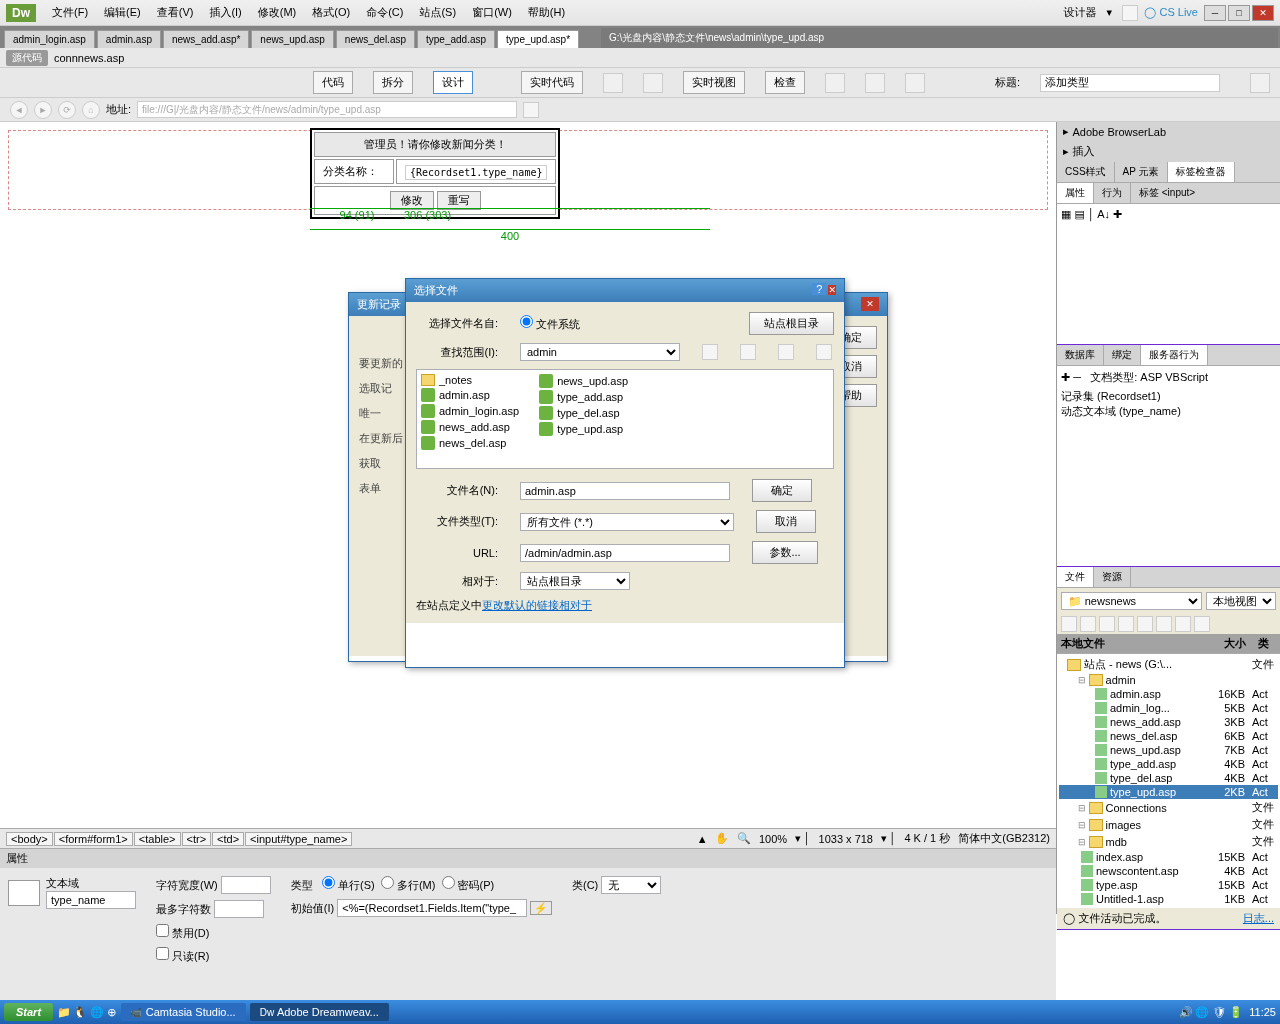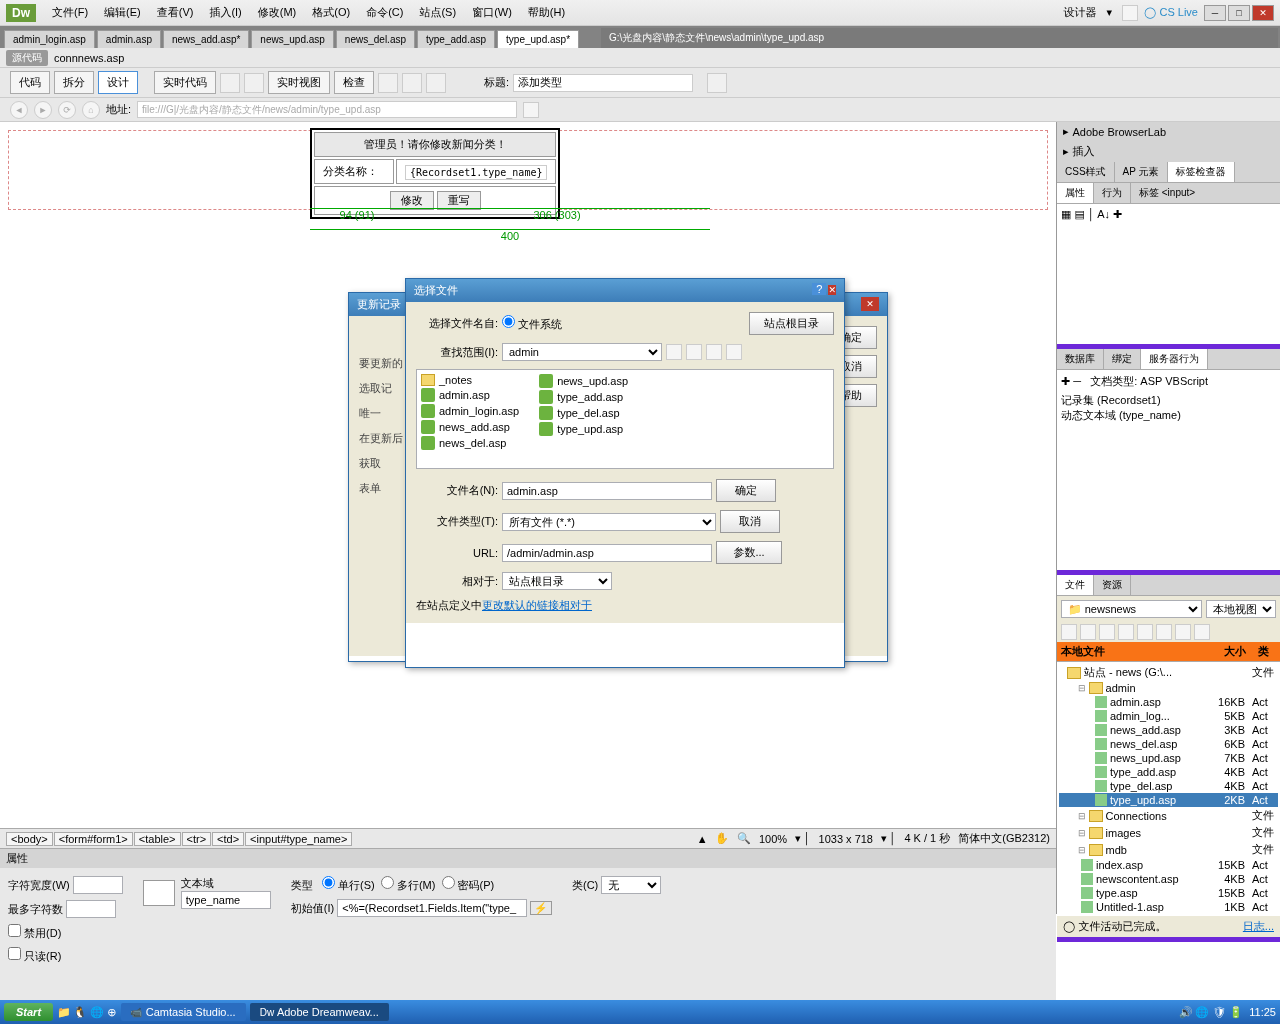--- a/index.html
+++ b/index.html
@@ -10,21 +10,21 @@
 .menu-right { margin-left: auto; display: flex; align-items: center; gap: 6px; }
 .win-btns { display: flex; gap: 2px; }
 .win-btn { width: 22px; height: 16px; background: #ddd; border: 1px solid #999; text-align: center; line-height: 14px; font-size: 9px; }
 .win-btn.close { background: #c0392b; color: #fff; }
 .tabbar { background: #838383; height: 22px; display: flex; align-items: flex-end; padding-left: 4px; gap: 0; }
 .tab { background: #d6d6d6; padding: 3px 8px; border: 1px solid #999; border-bottom: none; font-size: 10px; margin-right: 2px; }
 .tab.active { background: #fff; }
 .tab.path { background: #7a7a7a; color: #fff; border: none; margin-left: 20px; flex: 1; }
 .srcbar { background: #e8e8e8; height: 20px; display: flex; align-items: center; padding: 0 6px; gap: 6px; border-bottom: 1px solid #ccc; }
 .src-tag { background: #999; color: #fff; padding: 1px 6px; border-radius: 2px; font-size: 10px; }
-.toolbar { background: #e8e8e8; height: 30px; display: flex; align-items: center; padding: 0 10px; gap: 4px; border-bottom: 1px solid #ccc; }
+.toolbar { background: #e8e8e8; height: 30px; display: flex; align-items: center; padding: 0 10px; gap: 20px; border-bottom: 1px solid #ccc; justify-content: flex-end; }
 .tbtn { padding: 3px 8px; border: 1px solid #aaa; background: #f5f5f5; cursor: pointer; font-size: 11px; }
 .tbtn.active { background: #fff; border-color: #4a90d9; }
 .ticon { width: 20px; height: 20px; border: 1px solid #ccc; background: #f0f0f0; }
 .title-input { border: 1px solid #ccc; padding: 2px 4px; width: 180px; font-size: 11px; }
 .addrbar { background: #e8e8e8; height: 24px; display: flex; align-items: center; padding: 0 10px; gap: 6px; border-bottom: 1px solid #ccc; }
 .nav-btn { width: 18px; height: 18px; border-radius: 50%; border: 1px solid #ccc; background: #f5f5f5; text-align: center; line-height: 16px; font-size: 9px; color: #aaa; }
 .addr-input { flex: 0 0 380px; border: 1px solid #ccc; padding: 2px 4px; color: #aaa; font-size: 10px; }
 .main { display: flex; height: 792px; }
 .canvas { flex: 1; background: #fff; position: relative; overflow: hidden; }
 .dashed-box { position: absolute; left: 8px; top: 8px; right: 8px; height: 80px; border: 1px dashed #d88; }
@@ -33,30 +33,30 @@
 .form-table .hdr { text-align: center; background: #e8e8e8; }
 .recordfield { border: 1px solid #ccc; padding: 1px 4px; background: #fff; font-family: monospace; font-size: 10px; }
 .fbtn { border: 1px solid #999; background: #eee; padding: 1px 10px; font-size: 11px; }
 .rulers { position: absolute; left: 310px; top: 86px; font-size: 9px; color: #090; }
 .dialog { position: absolute; background: #fff; border: 1px solid #2a6aa8; box-shadow: 2px 2px 6px rgba(0,0,0,0.3); }
 .dlg-title { background: linear-gradient(#5a9fd4,#3d7db8); color: #fff; padding: 4px 8px; display: flex; justify-content: space-between; font-size: 11px; }
 .dlg-close { background: #c0392b; color: #fff; width: 18px; height: 14px; text-align: center; line-height: 14px; font-size: 9px; }
 .dlg-body { background: #ece9d8; padding: 10px; }
 .dlg-update { left: 348px; top: 170px; width: 540px; height: 370px; }
 .dlg-file { left: 405px; top: 156px; width: 440px; height: 390px; z-index: 10; }
-.dlg-row { display: flex; align-items: center; margin-bottom: 8px; gap: 4px; }
+.dlg-row { display: flex; align-items: center; margin-bottom: 8px; gap: 22px; }
 .dlg-label { width: 82px; text-align: right; font-size: 11px; }
 .dlg-input { border: 1px solid #abadb3; padding: 2px 4px; background: #fff; font-size: 11px; }
 .dlg-btn { border: 1px solid #999; background: linear-gradient(#fff,#e4e4e4); padding: 3px 14px; font-size: 11px; cursor: pointer; }
 .file-list { border: 1px solid #abadb3; background: #fff; height: 100px; padding: 4px; display: flex; flex-wrap: wrap; flex-direction: column; align-content: flex-start; gap: 2px 20px; }
 .file-item { display: flex; align-items: center; gap: 4px; font-size: 11px; font-family: monospace; }
 .file-icon { width: 14px; height: 14px; background: #6cb33f; border-radius: 2px; display: inline-block; }
 .folder-icon { width: 14px; height: 12px; background: #f5d76e; border: 1px solid #c9a227; display: inline-block; }
 .right-panel { width: 224px; background: #e8e8e8; border-left: 1px solid #999; display: flex; flex-direction: column; }
-.panel-section { border-bottom: 5px solid #6d28d9; }
+.panel-section { border-bottom: 1px solid #6d28d9; }
 .panel-hdr { background: #d4d4d4; padding: 3px 6px; font-size: 11px; display: flex; align-items: center; gap: 4px; }
 .panel-tabs { display: flex; background: #d4d4d4; border-bottom: 1px solid #aaa; }
 .panel-tab { padding: 3px 8px; font-size: 10px; border-right: 1px solid #aaa; }
 .panel-tab.active { background: #fff; }
 .panel-body { background: #fff; padding: 4px; font-size: 10px; }
 .file-tree { font-family: monospace; font-size: 11px; }
 .tree-row { padding: 1px 2px; display: flex; align-items: center; gap: 3px; white-space: nowrap; }
 .tree-row.sel { background: #3d7db8; color: #fff; }
 .tree-sz { margin-left: auto; padding-right: 4px; }
 .statusbar2 { position: absolute; bottom: 176px; left: 0; right: 224px; height: 20px; background: #e8e8e8; border-top: 1px solid #aaa; display: flex; align-items: center; padding: 0 6px; font-size: 10px; font-family: monospace; }
@@ -164,21 +164,21 @@
             <td colspan="2" style="text-align:center">
         <button class="fbtn">修改</button>
         <button class="fbtn">重写</button>
       </td>
           </tr>
     </tbody>
       </table>
     <div class="rulers">
       <div style="display:flex;width:400px">
         <div style="width:94px;text-align:center;border-top:1px solid #0a0">94 (91)</div>
-        <div style="width:306px;text-align:center;border-top:1px solid #0a0">306 (303)</div>
+        <div style="width:306px;border-top:1px solid #0a0">306 (303)</div>
       </div>
       <div style="width:400px;text-align:center;border-top:1px solid #0a0;margin-top:8px">400</div>
     </div>
 
     <div class="dialog dlg-update">
       <div class="dlg-title">
           <span>更新记录</span>
           <span class="dlg-close">✕</span>
         </div>
       <div class="dlg-body" style="height:340px;position:relative">
@@ -324,21 +324,21 @@
       <div style="padding:2px 4px;background:#ece9d8;display:flex;gap:3px">
         <span class="small-icon"></span>
         <span class="small-icon"></span>
         <span class="small-icon"></span>
         <span class="small-icon"></span>
         <span class="small-icon"></span>
         <span class="small-icon"></span>
         <span class="small-icon"></span>
         <span class="small-icon"></span>
       </div>
-      <div style="background:#f97316;display:flex;font-size:10px;border-bottom:1px solid #aaa">
+      <div style="background:#a3a3a3;display:flex;font-size:10px;border-bottom:1px solid #aaa">
         <div style="flex:1;padding:2px 4px;font-weight:bold">本地文件</div>
         <div style="width:34px;padding:2px;font-weight:bold">大小</div>
         <div style="width:24px;padding:2px;font-weight:bold">类</div>
       </div>
       <div class="panel-body file-tree" style="flex:1;overflow:auto;padding:2px" id="filetree">
           <div class="tree-row">
             <span style="width:0px"></span>
             <span style="font-size:9px;color:#888"></span>
             <span class="folder-icon"></span>
             <span style="flex:1;overflow:hidden">站点 - news (G:\...</span>
@@ -494,33 +494,33 @@
     <span>1033 x 718</span>▾ │
     <span>4 K / 1 秒</span>
     <span>简体中文(GB2312)</span>
   </span>
 </div>
 
 <div class="props">
   <div class="props-hdr">属性</div>
   <div class="props-body">
     <div class="props-col">
-      <div><span>字符宽度(W)</span> <input class="dlg-input" style="width: 50px;"></div>
-      <div><span>最多字符数</span> <input class="dlg-input" style="width: 50px;"></div>
-      <div><label><input type="checkbox" style=""> <span>禁用(D)</span></label></div>
-      <div><label><input type="checkbox" style=""> <span>只读(R)</span></label></div>
-    </div>
-    <div class="props-col">
       <div style="display:flex;align-items:center;gap:6px">
         <span style="width:32px;height:26px;border:1px solid #999;background:#fff;display:inline-block"></span>
         <div>
           <div>文本域</div>
           <input class="dlg-input" style="width: 90px;" value="type_name">
         </div>
       </div>
+    </div>
+    <div class="props-col">
+      <div><span>字符宽度(W)</span> <input class="dlg-input" style="width: 50px;"></div>
+      <div><span>最多字符数</span> <input class="dlg-input" style="width: 50px;"></div>
+      <div><label><input type="checkbox" style=""> <span>禁用(D)</span></label></div>
+      <div><label><input type="checkbox" style=""> <span>只读(R)</span></label></div>
     </div>
     <div class="props-col">
       <div><span>类型</span> &nbsp;
         <label><input type="radio" checked="" style=""> <span>单行(S)</span></label>&nbsp;
         <label><input type="radio" style=""> <span>多行(M)</span></label>&nbsp;
         <label><input type="radio" style=""> <span>密码(P)</span></label>
       </div>
       <div><span>初始值(I)</span> <input class="dlg-input" style="width: 190px;" value="&lt;%=(Recordset1.Fields.Item(&quot;type_"> <span style="border:1px solid #999;padding:0 3px">⚡</span></div>
     </div>
     <div class="props-col">

